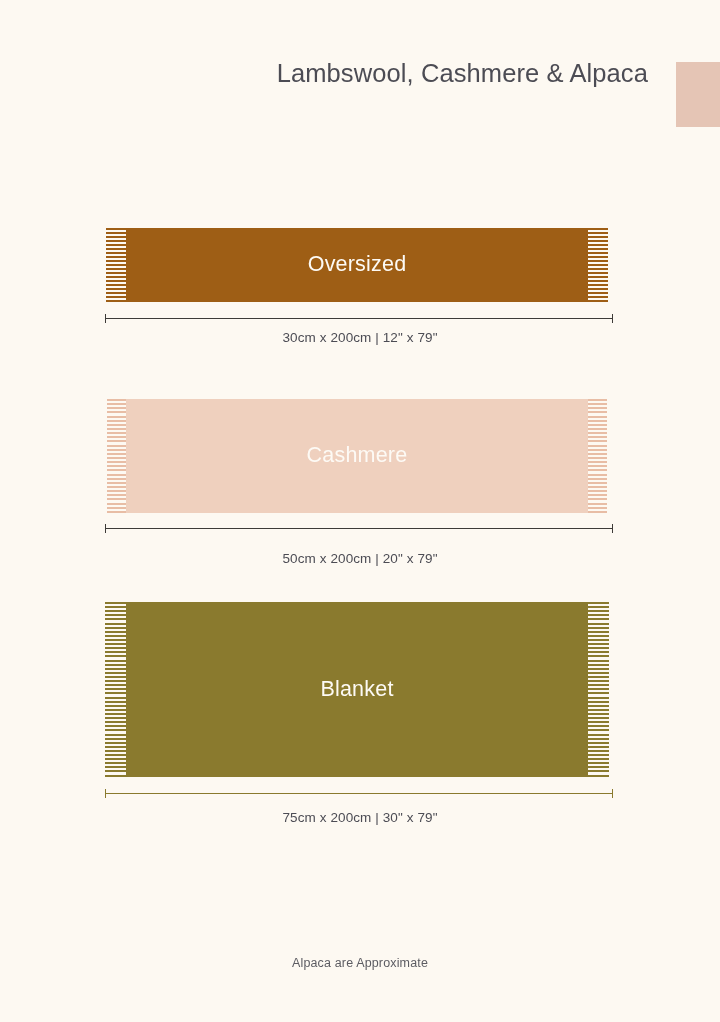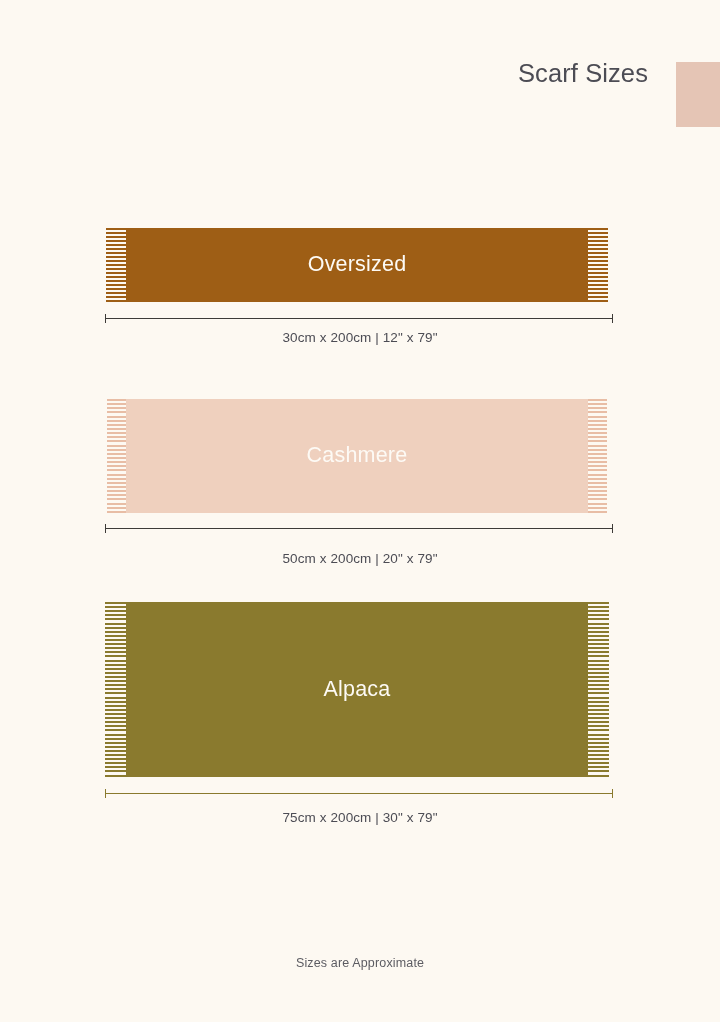--- a/index.html
+++ b/index.html
@@ -117,21 +117,21 @@
     font-size: 12.5px;
     letter-spacing: 0.15px;
   }
 </style>
 </head>
 <body>
 
 <div class="accent-block"></div>
 
 <div class="title">
-  <span class="title-line">Scarf Sizes</span>
+  <span class="title-line">Lambswool, Cashmere &amp; Alpaca</span>
 </div>
 
 <div id="scarf-container">
     <div class="scarf-group">
       <div class="scarf" style="top: 228px; height: 74px; background: rgb(158, 94, 21);">
         <div class="fringe left" style="width: 20px;">
           <i style="background: rgb(158, 94, 21);"></i>
           <i style="background: rgb(158, 94, 21);"></i>
           <i style="background: rgb(158, 94, 21);"></i>
           <i style="background: rgb(158, 94, 21);"></i>
@@ -337,24 +337,24 @@
           <i style="background: rgb(138, 122, 46);"></i>
           <i style="background: rgb(138, 122, 46);"></i>
           <i style="background: rgb(138, 122, 46);"></i>
           <i style="background: rgb(138, 122, 46);"></i>
           <i style="background: rgb(138, 122, 46);"></i>
           <i style="background: rgb(138, 122, 46);"></i>
           <i style="background: rgb(138, 122, 46);"></i>
           <i style="background: rgb(138, 122, 46);"></i>
           <i style="background: rgb(138, 122, 46);"></i>
         </div>
-        <span class="scarf-label" style="color: rgb(253, 250, 245);">Alpaca</span>
+        <span class="scarf-label" style="color: rgb(253, 250, 245);">Blanket</span>
       </div>
       <div class="dim-rule" style="top: 789px;">
         <div class="bar" style="background: rgb(138, 122, 46);"></div>
         <div class="cap l" style="background: rgb(138, 122, 46);"></div>
         <div class="cap r" style="background: rgb(138, 122, 46);"></div>
       </div>
       <div class="dim-text" style="top: 810px;">75cm x 200cm | 30" x 79"</div>
     </div>
   </div>
 
-<div class="footnote">Sizes are Approximate</div>
+<div class="footnote">Alpaca are Approximate</div>
 
 </body></html>

